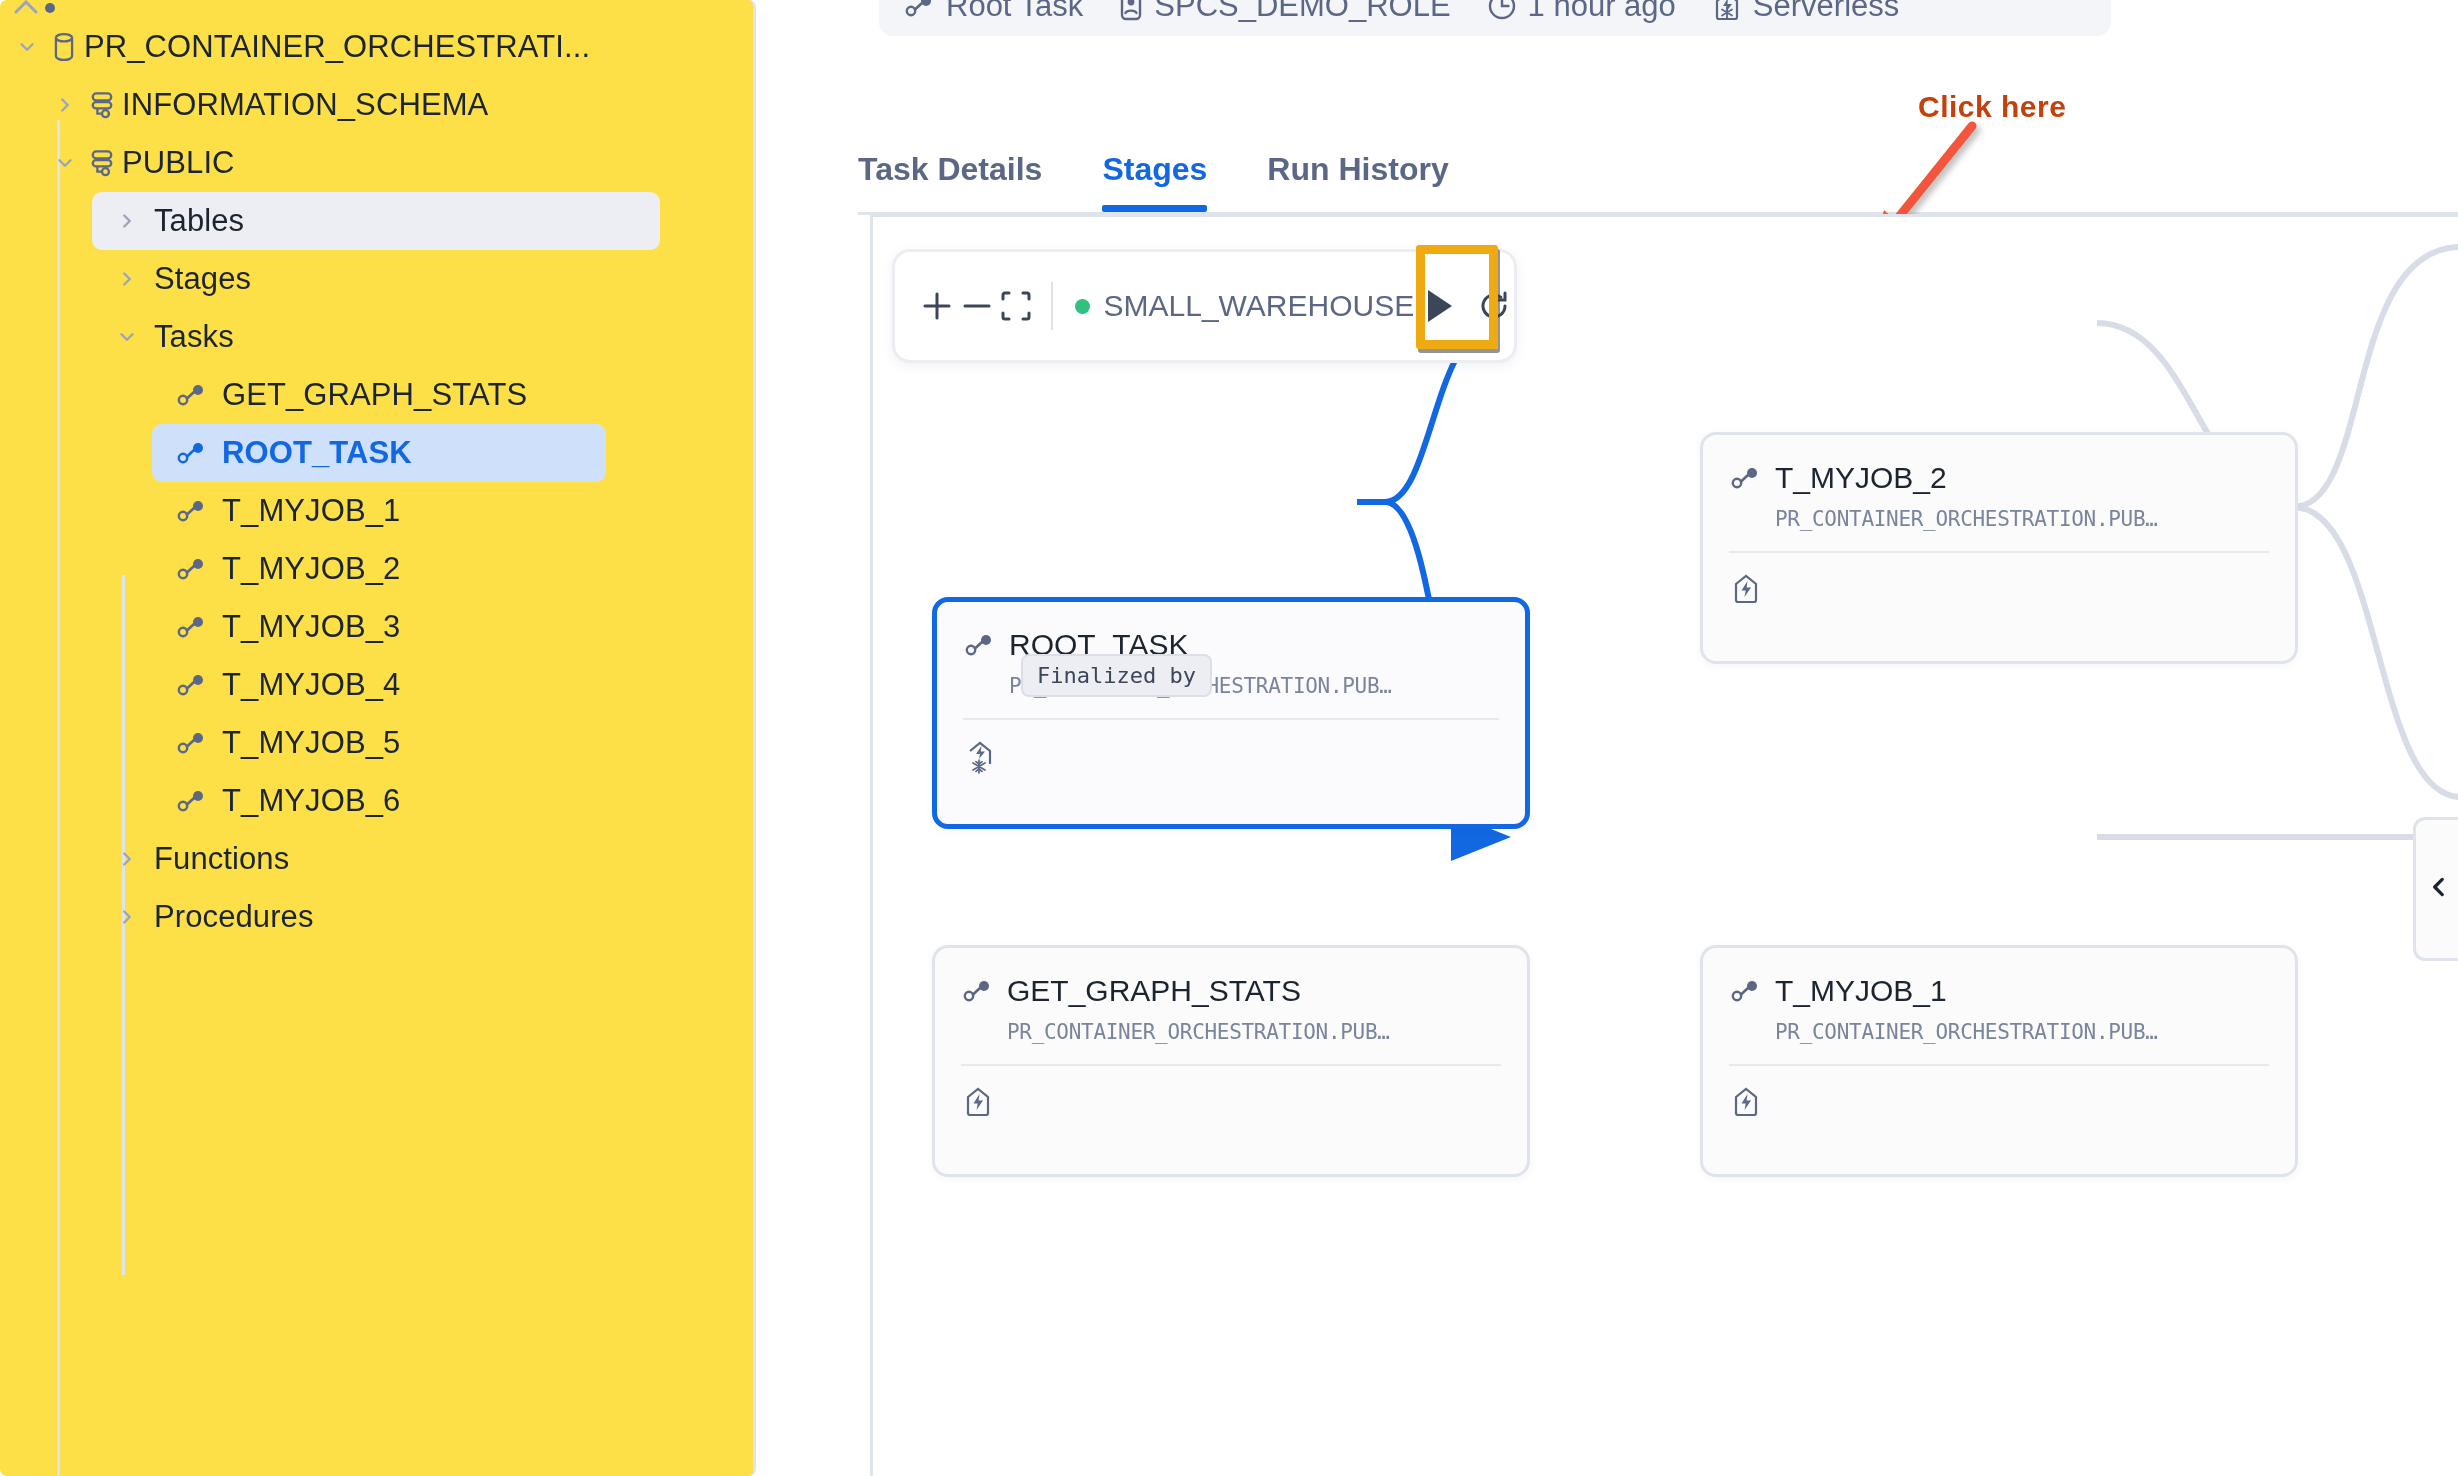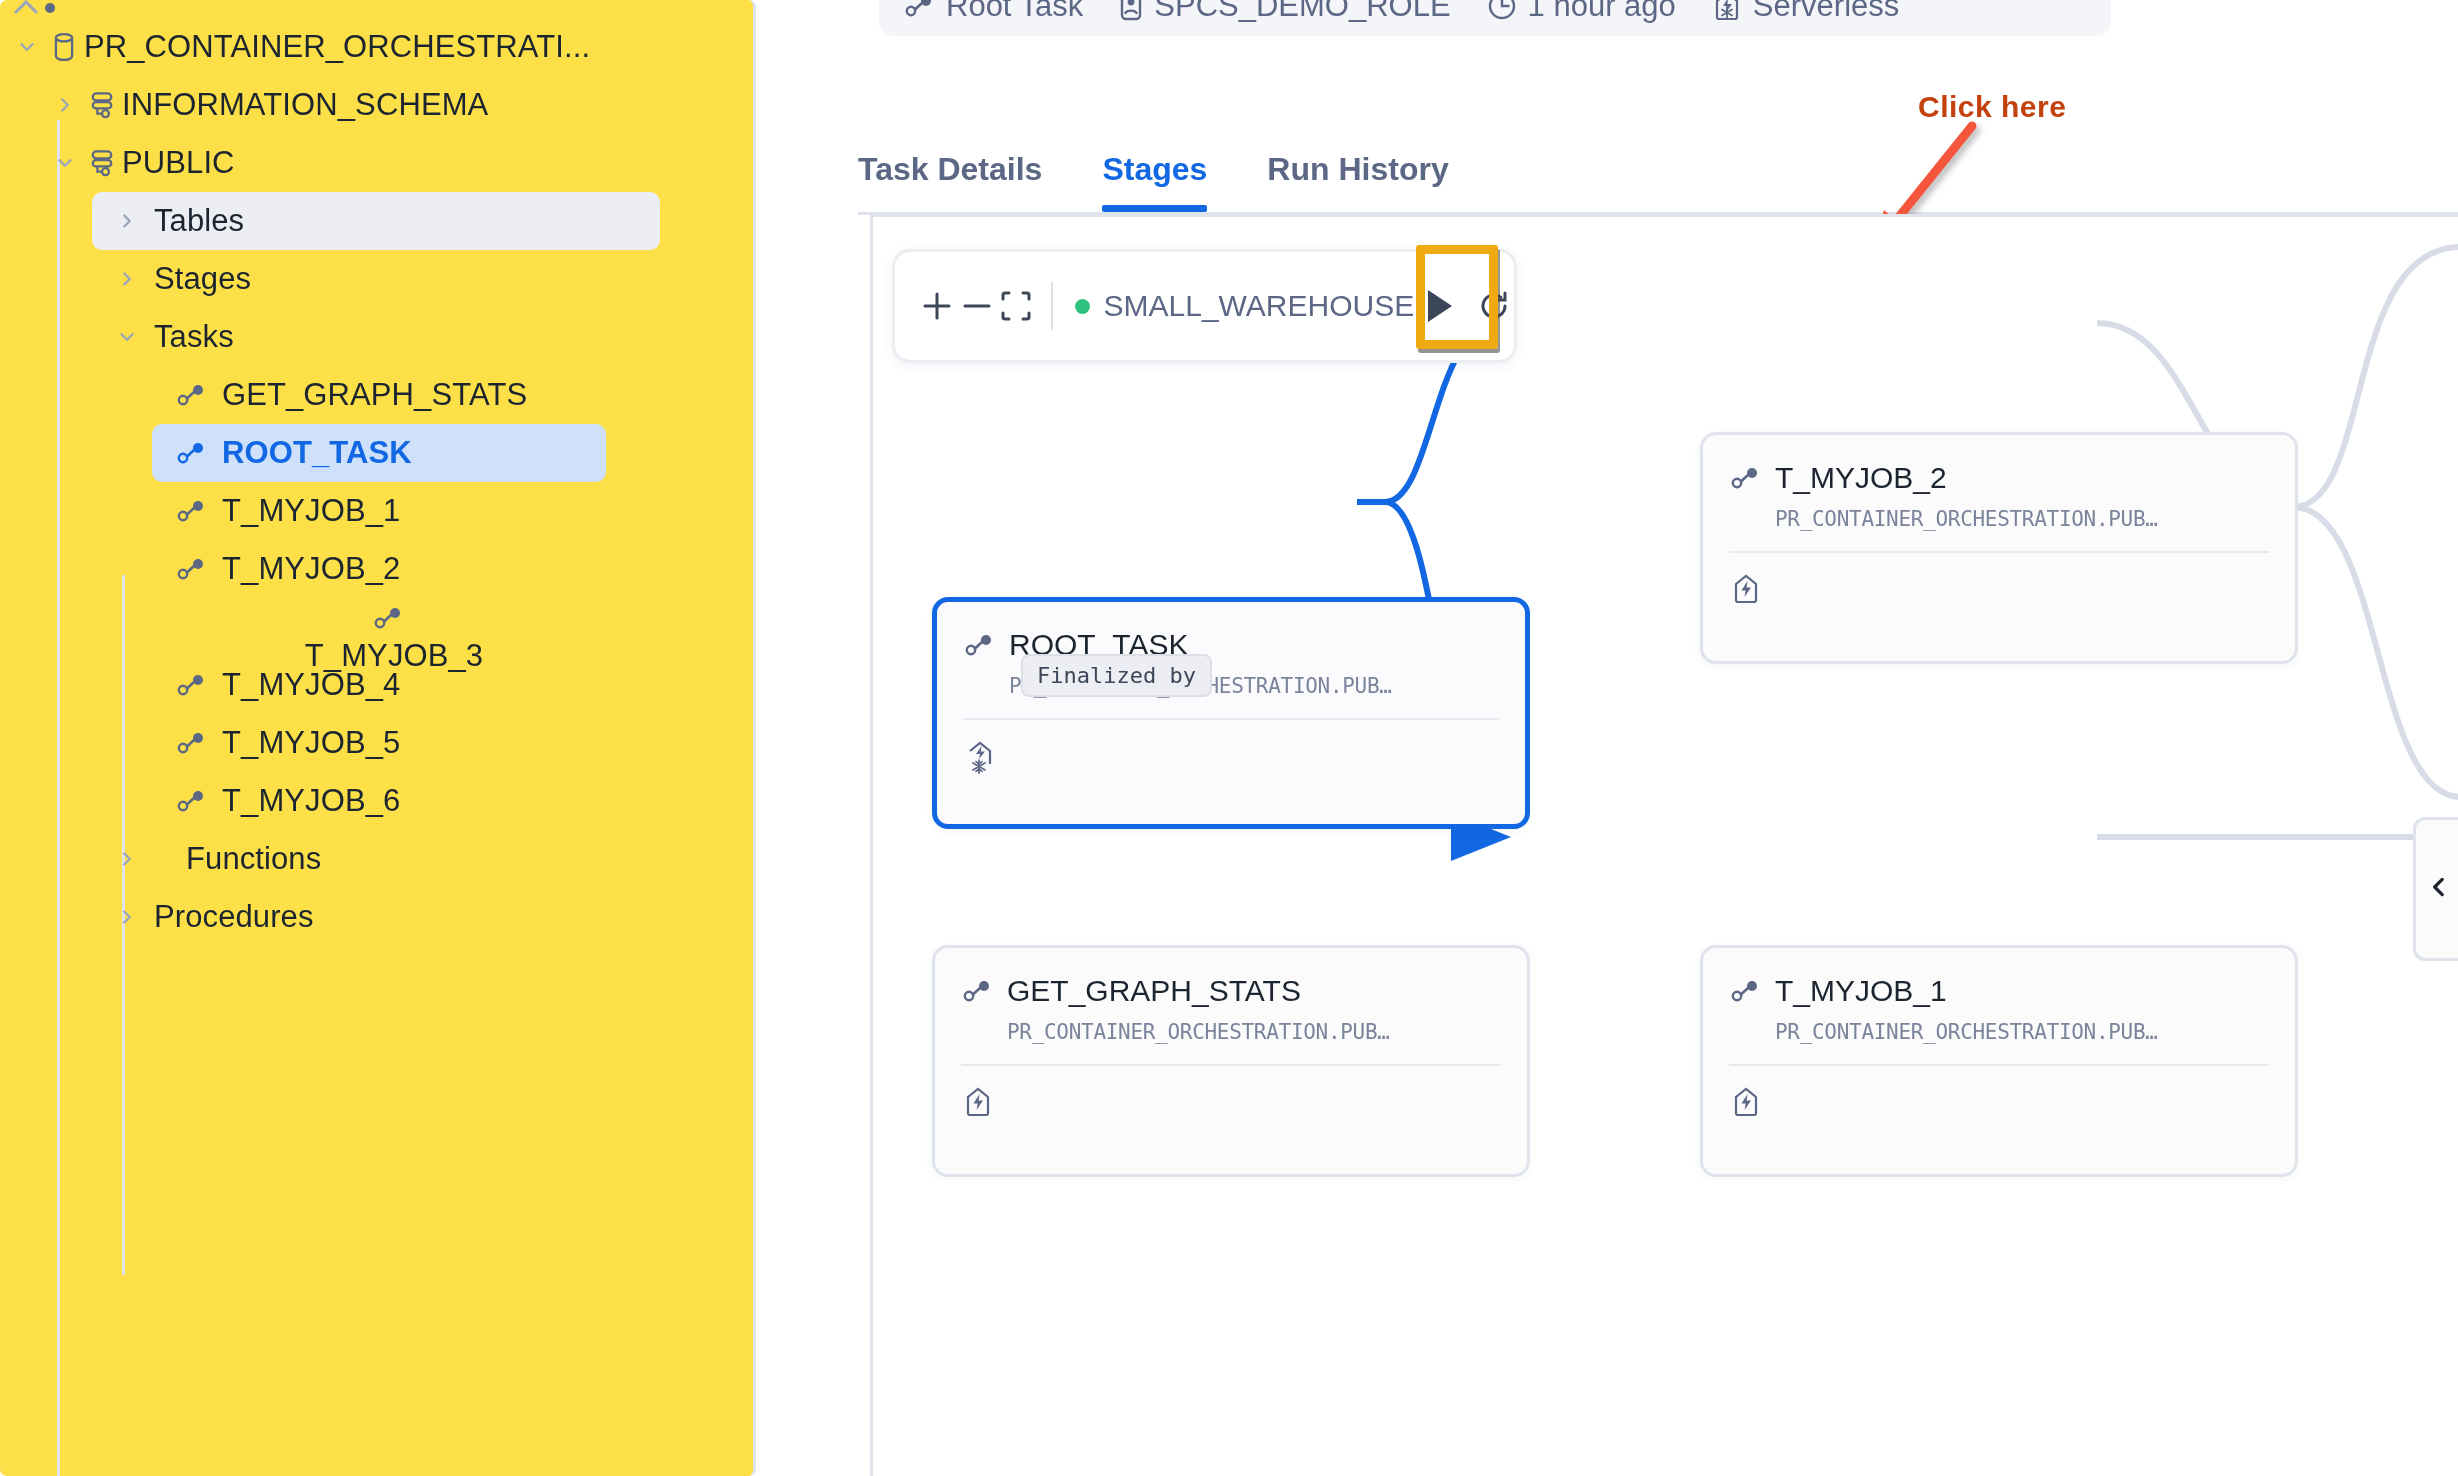--- a/index.html
+++ b/index.html
@@ -356,21 +356,21 @@
           <div class="row" style="margin-left: 152px; margin-right: 150px; padding-left: 20px;">
             <span class="ico">
               <svg width="30" height="22" viewBox="0 0 30 22" fill="none">
                 <circle cx="6" cy="16" r="4.2" stroke="#5b6785" stroke-width="2.4"></circle>
                 <path d="M10 14.5 L17 8" stroke="#5b6785" stroke-width="2.6" stroke-linecap="round"></path>
                 <circle cx="21" cy="6" r="5" fill="#5b6785"></circle>
               </svg>
             </span>
             <span class="lbl" style="margin-left:10px;">T_MYJOB_2</span>
           </div>
-          <div class="row" style="margin-left: 152px; margin-right: 150px; padding-left: 20px; flex-direction: column;">
+          <div class="row" style="margin-left: 152px; margin-right: 150px; padding-left: 20px;">
             <span class="ico">
               <svg width="30" height="22" viewBox="0 0 30 22" fill="none">
                 <circle cx="6" cy="16" r="4.2" stroke="#5b6785" stroke-width="2.4"></circle>
                 <path d="M10 14.5 L17 8" stroke="#5b6785" stroke-width="2.6" stroke-linecap="round"></path>
                 <circle cx="21" cy="6" r="5" fill="#5b6785"></circle>
               </svg>
             </span>
             <span class="lbl" style="margin-left:10px;">T_MYJOB_3</span>
           </div>
           <div class="row" style="margin-left: 152px; margin-right: 150px; padding-left: 20px;">
@@ -398,21 +398,21 @@
               <svg width="30" height="22" viewBox="0 0 30 22" fill="none">
                 <circle cx="6" cy="16" r="4.2" stroke="#5b6785" stroke-width="2.4"></circle>
                 <path d="M10 14.5 L17 8" stroke="#5b6785" stroke-width="2.6" stroke-linecap="round"></path>
                 <circle cx="21" cy="6" r="5" fill="#5b6785"></circle>
               </svg>
             </span>
             <span class="lbl" style="margin-left:10px;">T_MYJOB_6</span>
           </div>
         </div>
 
-      <div class="row lvl2" style="margin-left:92px;padding-left:18px;gap:32px;">
+      <div class="row lvl2" style="margin-left:92px;padding-left:18px;">
         <span class="chev">
           <svg width="22" height="22" viewBox="0 0 24 24" fill="none">
               <path d="M9 6l6 6-6 6" stroke="currentColor" stroke-width="2.6" stroke-linecap="round" stroke-linejoin="round"></path>
             </svg>
         </span>
         <span class="lbl" style="margin-left:10px;">Functions</span>
       </div>
 
       <div class="row lvl2" style="margin-left:92px;padding-left:18px;">
         <span class="chev">

